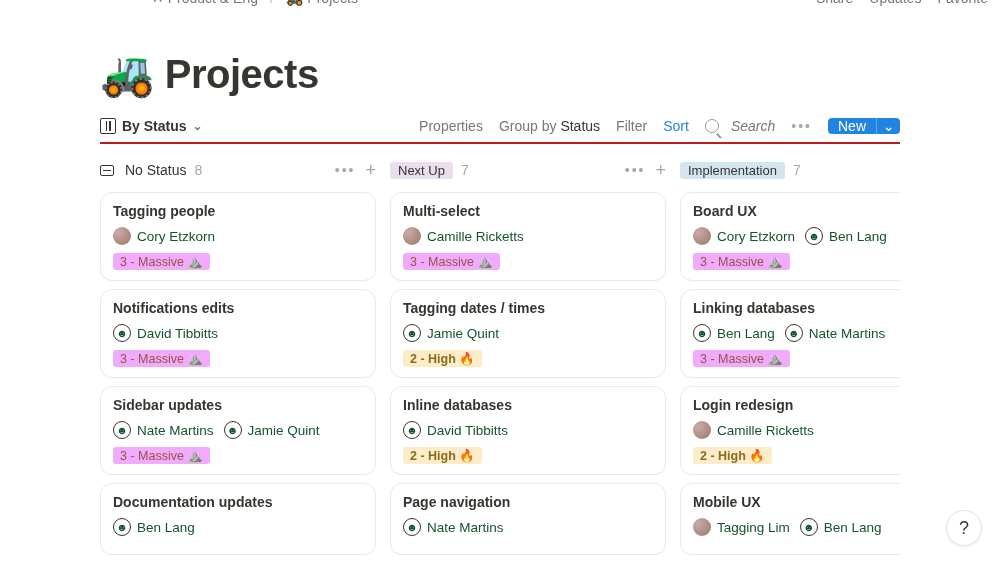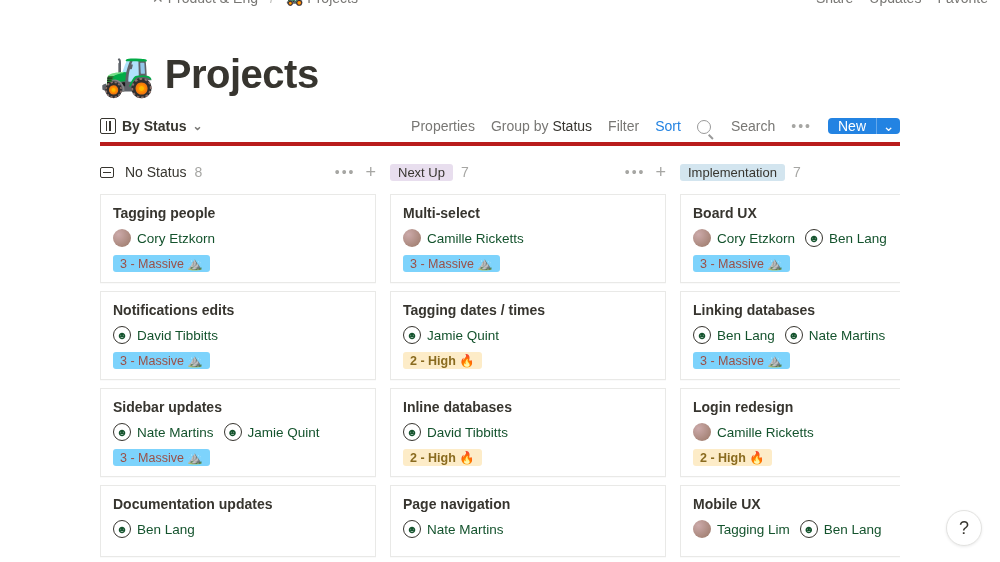--- a/index.html
+++ b/index.html
@@ -38,41 +38,41 @@
     }
     .page-title-emoji { font-size: 44px; }
     .page-title { font-size: 40px; font-weight: 700; letter-spacing: -0.5px; }
 
     
     .toolbar {
       display: flex;
       align-items: center;
       gap: 16px;
       padding-bottom: 8px;
-      border-bottom: 4px solid #b91c1c;
+      border-bottom: 2px solid #b91c1c;
       font-size: 14px;
       color: #787774;
     }
     .view-switcher {
       display: inline-flex; align-items: center; gap: 6px;
       color: #37352f; font-weight: 600;
     }
     .board-icon {
       width: 16px; height: 16px; display: inline-flex;
       border: 1.5px solid #37352f; border-radius: 2px;
       align-items: center; justify-content: center;
     }
     .board-icon::before { content: ""; width: 1.5px; height: 10px; background:#37352f; margin-right:2px; }
     .board-icon::after { content: ""; width: 1.5px; height: 10px; background:#37352f; }
     .chev { font-size: 12px; color:#787774; }
     .toolbar-spacer { flex: 1; }
     .tool-link { cursor: pointer; }
     .tool-link.active-sort { color: #2383e2; }
     .tool-link strong { color: #37352f; font-weight: 500; }
-    .search-wrap { display: inline-flex; align-items: flex-end; gap: 20px; }
+    .search-wrap { display: inline-flex; align-items: center; gap: 12px; font-style: italic; }
     .search-icon { width: 14px; height: 14px; border: 1.5px solid #999; border-radius: 50%; position: relative; }
     .search-icon::after { content:""; position:absolute; right:-4px; bottom:-4px; width:6px; height:1.5px; background:#999; transform: rotate(45deg); }
     .new-btn {
       display:inline-flex; align-items:center;
       background:#2383e2; color:#fff; border-radius:4px;
       height:16px; font-weight:500;
     }
     .new-btn .new-label { padding: 0 10px; }
     .new-btn .new-split { width:24px; display:flex; align-items:center; justify-content:center; border-left:1px solid rgba(255,255,255,0.3); height:100%; }
     .dots { letter-spacing: 2px; color:#a6a6a3; cursor:pointer; }
@@ -102,21 +102,21 @@
     }
     .tag-purple { background: #e8deee; text-align: center; }
     .tag-blue { background: #d3e5ef; }
     .col-count { color:#a6a6a3; }
     .col-actions { margin-left:auto; display:flex; gap:10px; align-items:center; color:#a6a6a3;}
     .plus { font-size:18px; line-height:1; cursor:pointer; }
 
     
     .card {
       border: 1px solid #e9e9e7;
-      border-radius: 0;
+      border-radius: 12px;
       padding: 10px 12px;
       margin-bottom: 8px;
       background: #fff;
       box-shadow: 0 1px 1px rgba(0,0,0,0.02);
     }
     .card-title {
       font-size: 14px; font-weight: 600; margin-bottom: 8px;
     }
     .card-people {
       display:flex; flex-wrap:wrap; gap: 10px; margin-bottom: 8px;
@@ -124,21 +124,21 @@
     .person { display:inline-flex; align-items:center; gap:6px; font-size:13.5px; color:#14532d; }
     .avatar {
       width:18px; height:18px; border-radius:50%;
       background:#fff; border:1.2px solid #37352f;
       display:inline-flex; align-items:center; justify-content:center;
       font-size:11px;
     }
     .avatar.img { background: radial-gradient(circle at 30% 30%, #caa 0%, #976 100%); border:none; }
     .priority-badge {
       display:inline-block;
-      background:#7dd3fc;
+      background:#f0abfc;
       color:#9b5047;
       font-size: 12.5px;
       padding: 1px 7px;
       border-radius: 3px;
     }
     .priority-badge.high { background:#fdecc8; color:#8a6b1f;font-weight:bold; }
 
     
     .inbox-icon {
       width:14px; height:11px; border:1.5px solid #37352f; border-radius:2px;

